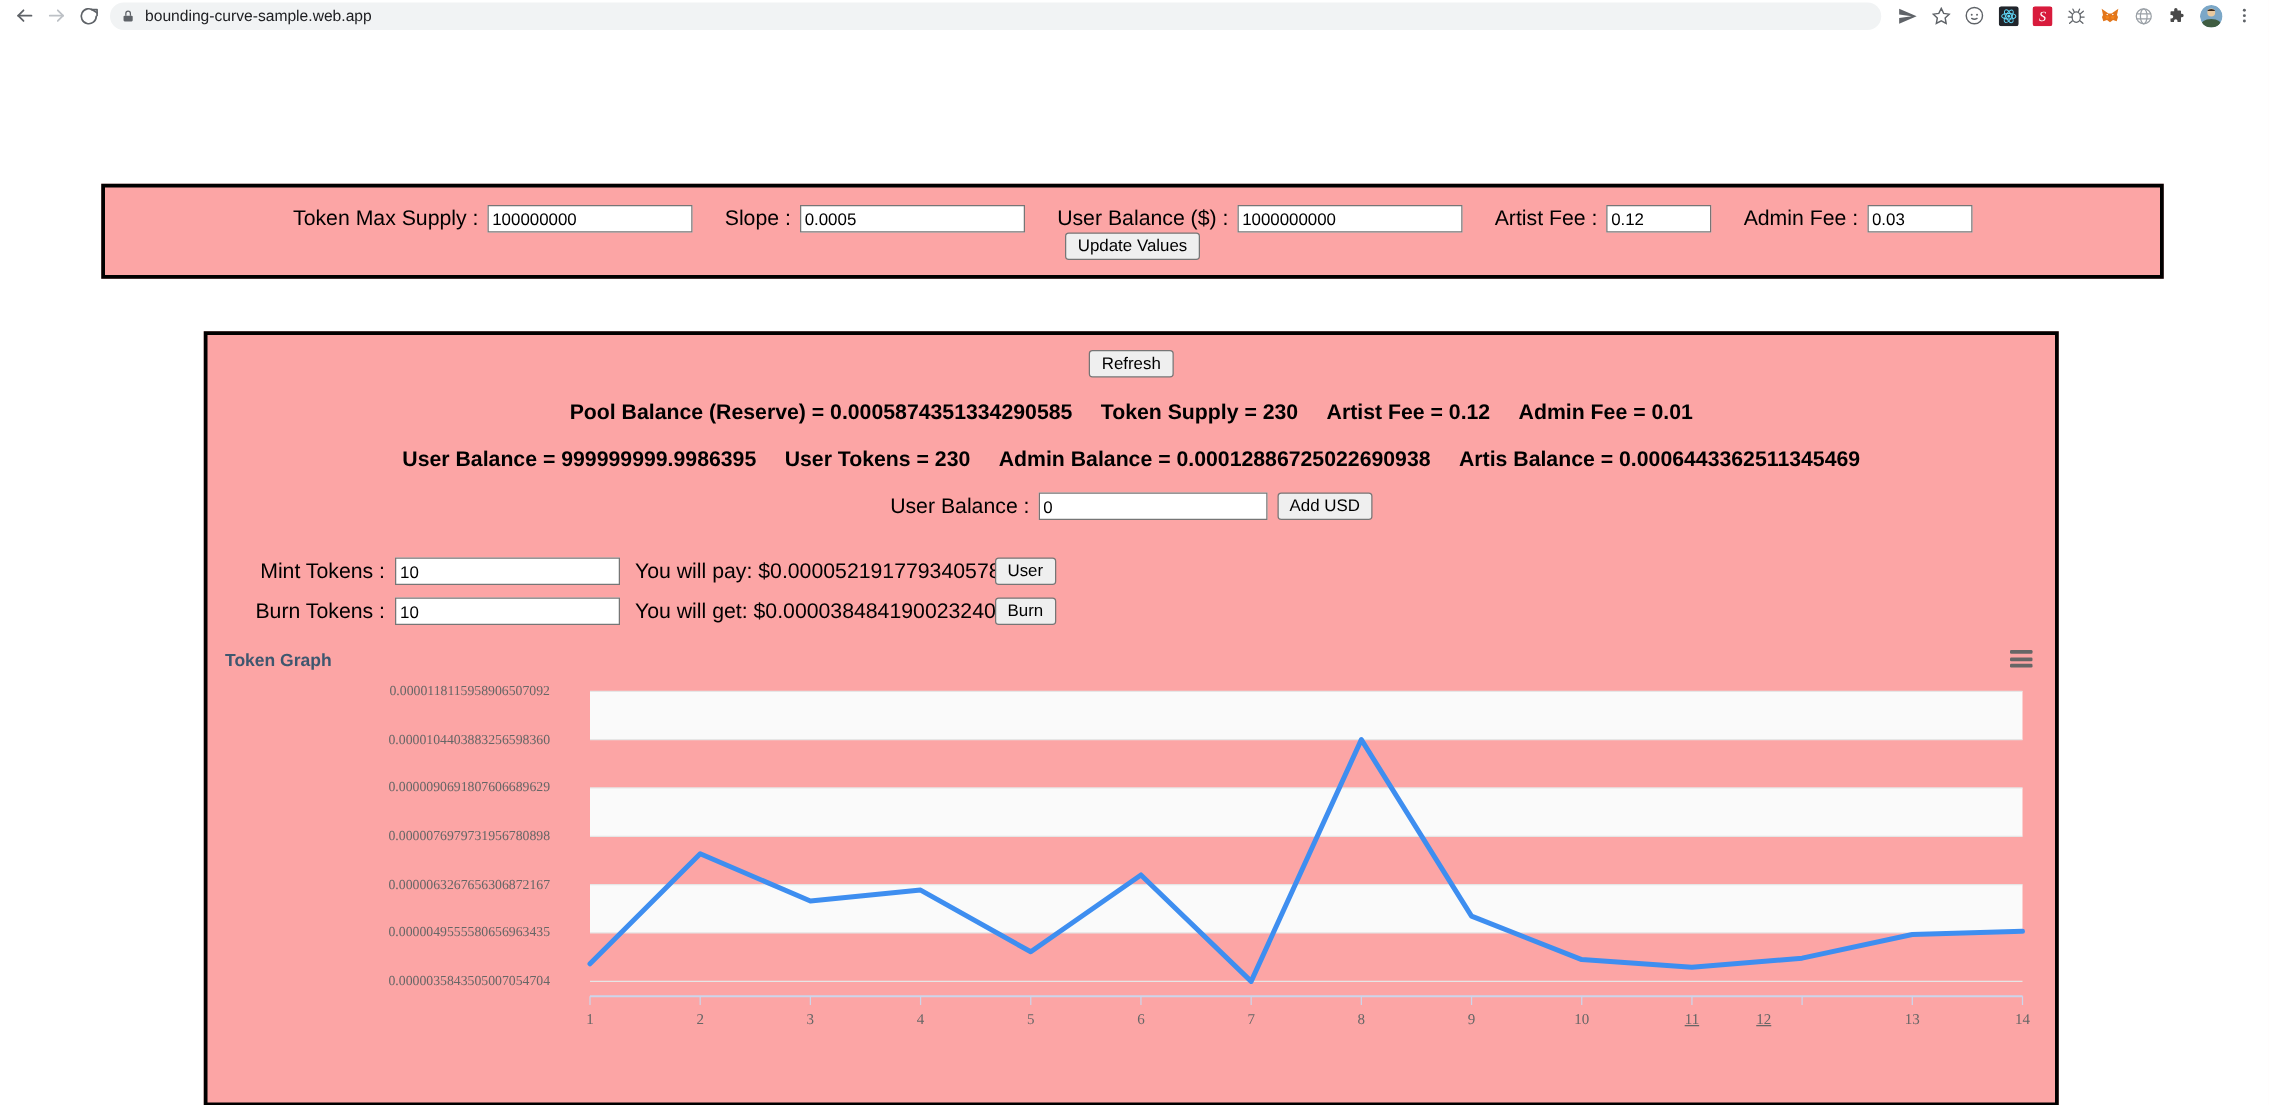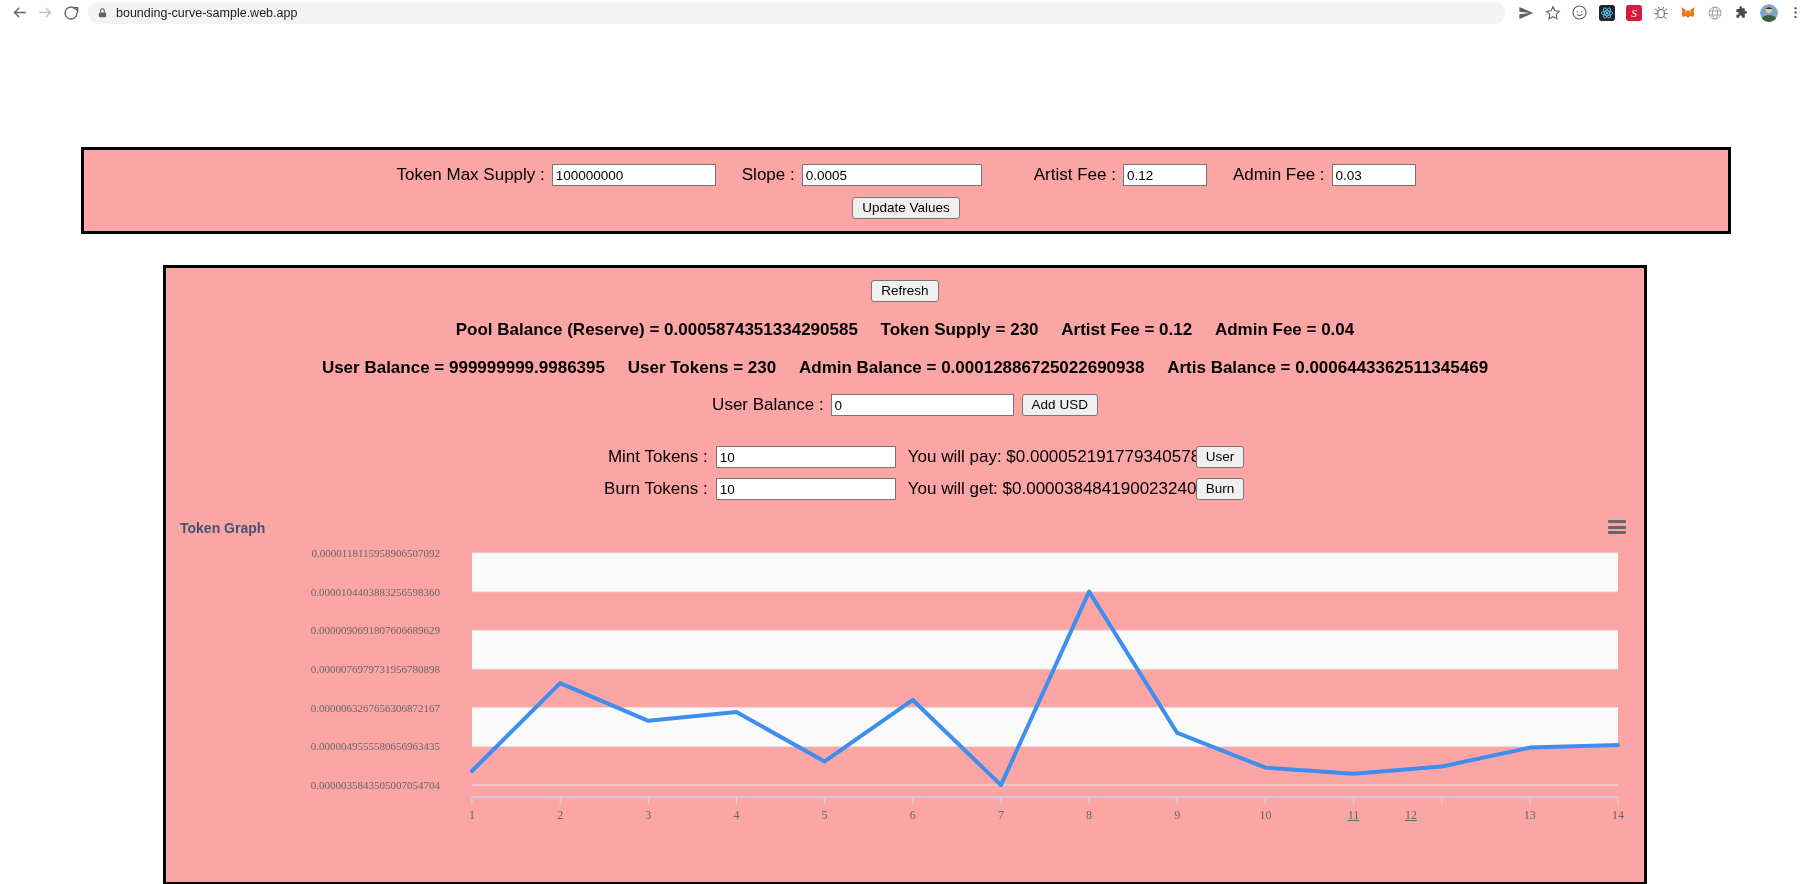--- a/index.html
+++ b/index.html
@@ -102,21 +102,21 @@
     font-family: "Liberation Sans", sans-serif;
     font-size: 13.5px;
     color: #000;
     background: #efefef;
     border: 1px solid #767676;
     border-radius: 3px;
     padding: 2px 9px;
     cursor: pointer;
     line-height: 16px;
   }
-  .center-row { display: flex; justify-content: center; margin-top: 11px; }
+  .center-row { display: flex; justify-content: center; margin-top: 0; }
 
   .main-panel {
     position: absolute;
     left: 163px; top: 240px;
     width: 1484px;
     height: 620px;
     padding: 10px 0 0 0;
     overflow: hidden;
   }
   .stat-line {
@@ -130,21 +130,21 @@
   .inline-row {
     display: flex; align-items: center; justify-content: center;
     margin-top: 16px;
     font-size: 17px;
   }
   .inline-row .lbl { margin-right: 7px; white-space: nowrap; }
   .inline-row .btn { margin-left: 8px; }
 
   .mint-burn { margin-top: 30px; }
   .mb-row {
-    display: flex; align-items: center; justify-content: center;
+    display: flex; align-items: center; 
     font-size: 17px;
     margin-bottom: 10px;
   }
   .mb-label { width: 150px; text-align: right; padding-right: 8px; white-space: nowrap; }
   .mb-pay { width: 300px; text-align: left; padding-left: 12px; white-space: nowrap; }
 
   
   .chart-wrap {
     position: relative;
     margin-top: 20px;
@@ -310,20 +310,24 @@
         <input type="text" class="txt w-supply" value="100000000" style="">
       </div>
       <div class="gap"></div>
 
       <div class="field">
         <span class="field-label">Slope :</span>
         <input type="text" class="txt w-slope" value="0.0005" style="">
       </div>
       <div class="gap"></div>
 
+      <div class="field">
+        <span class="field-label">User Balance ($) :</span>
+        <input type="text" class="txt w-bal" value="1000000000" style="">
+      </div>
       <div class="gap"></div>
 
       <div class="field">
         <span class="field-label">Artist Fee :</span>
         <input type="text" class="txt w-fee" value="0.12" style="">
       </div>
       <div class="gap"></div>
 
       <div class="field">
         <span class="field-label">Admin Fee :</span>
@@ -339,21 +343,21 @@
   <div class="panel main-panel">
 
     <div class="center-row" style="margin-top:2px;">
       <button class="btn">Refresh</button>
     </div>
 
     <div class="stat-line">
       <span class="stat-item">Pool Balance (Reserve) = 0.0005874351334290585</span>
       <span class="stat-item">Token Supply = 230</span>
       <span class="stat-item">Artist Fee = 0.12</span>
-      <span class="stat-item">Admin Fee = 0.04</span>
+      <span class="stat-item">Admin Fee = 0.01</span>
     </div>
 
     <div class="stat-line">
       <span class="stat-item">User Balance = 999999999.9986395</span>
       <span class="stat-item">User Tokens = 230</span>
       <span class="stat-item">Admin Balance = 0.00012886725022690938</span>
       <span class="stat-item">Artis Balance = 0.0006443362511345469</span>
     </div>
 
     <div class="inline-row">

